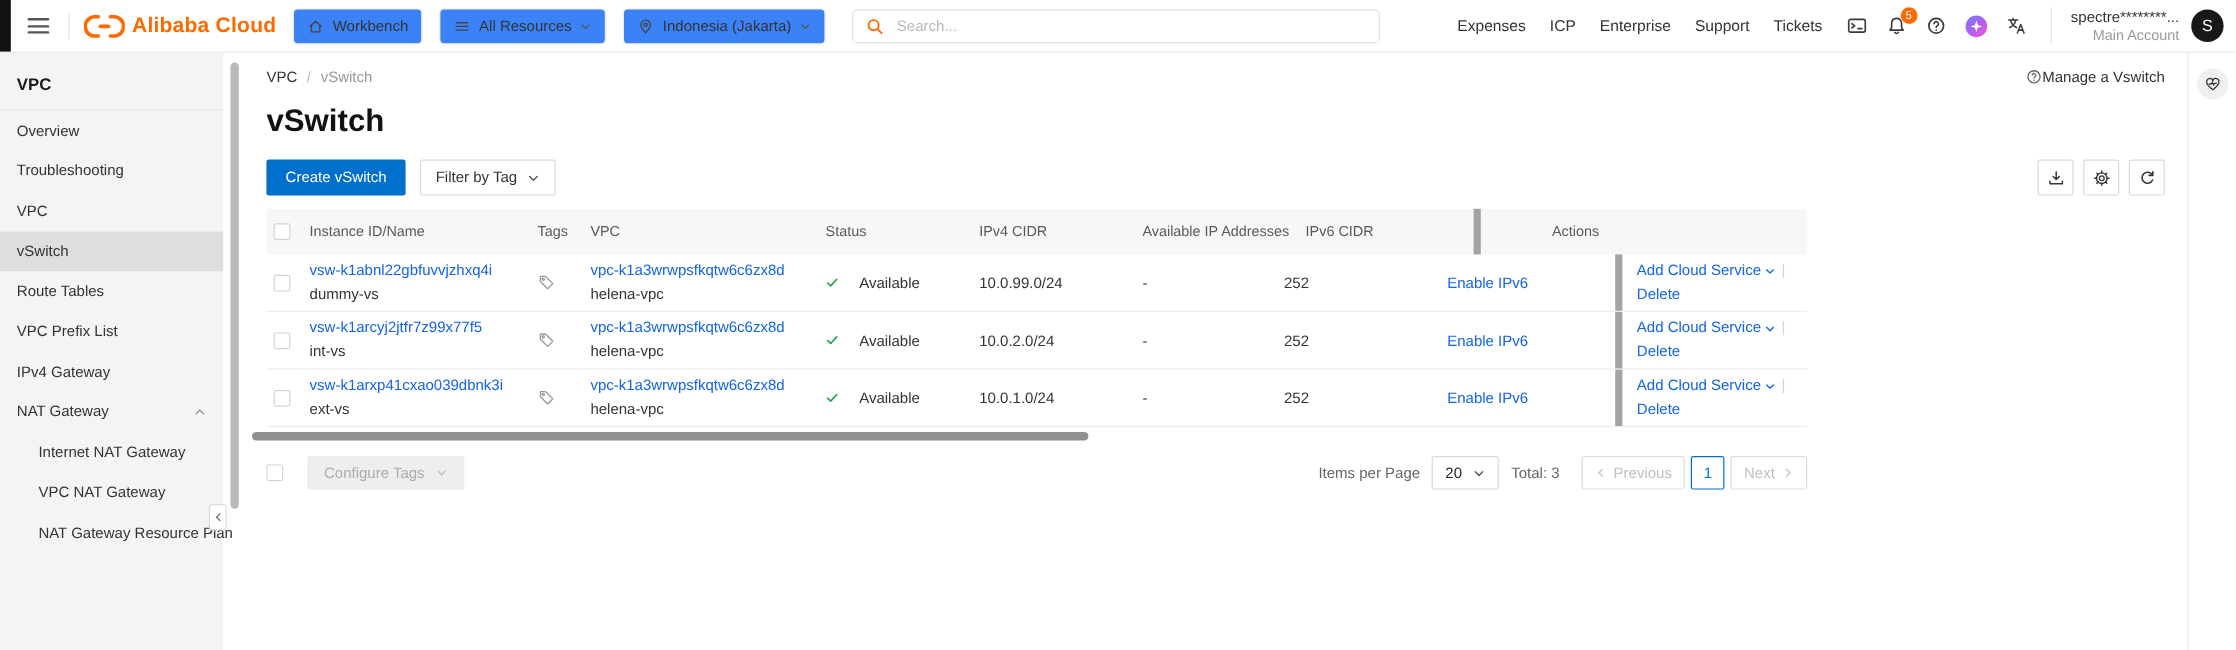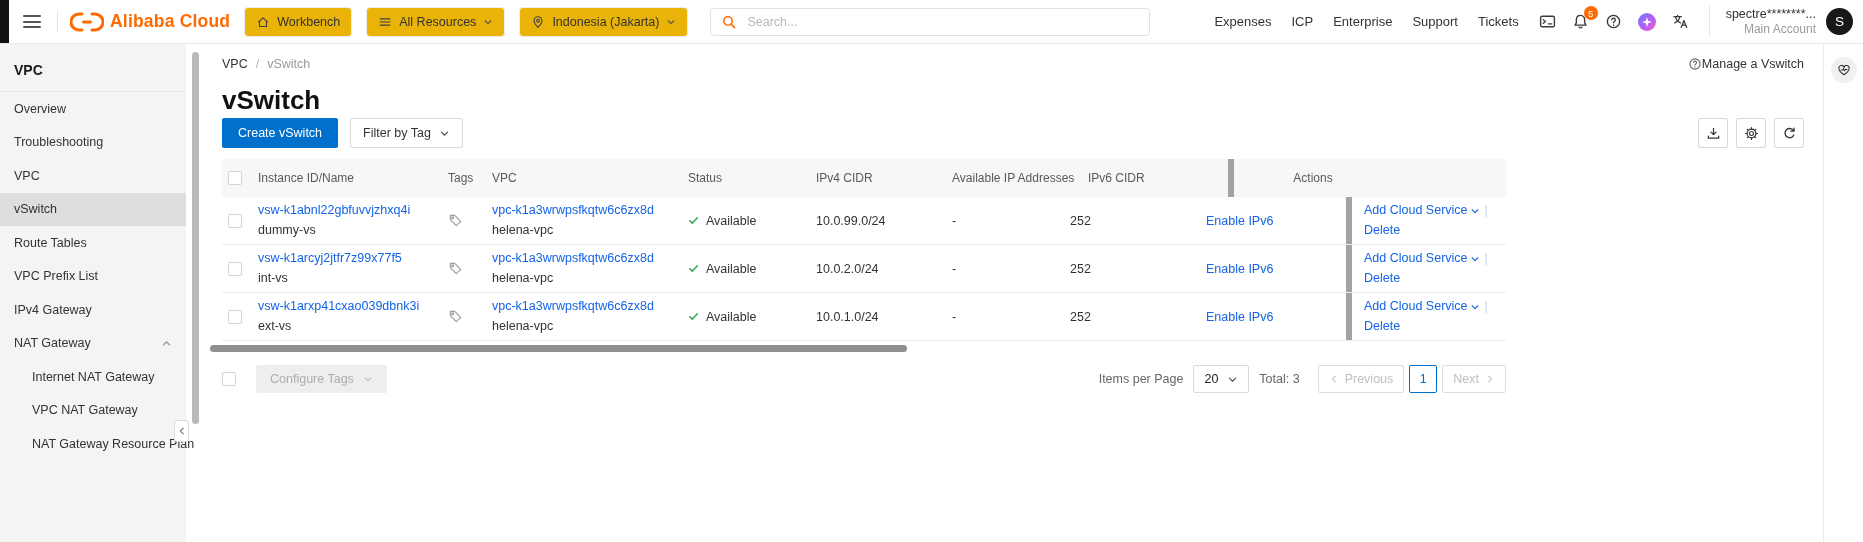--- a/index.html
+++ b/index.html
@@ -12,21 +12,21 @@
 
   
   .topnav { position:absolute; top:0; left:0; right:0; height:44px; background:#fff;
             border-bottom:1px solid #e8e8e8; display:flex; align-items:center; z-index:9; }
   .sliver { width:9px; align-self:stretch; background:#111; }
   .burger { margin:0 8px 0 10px; padding:4px; display:flex; flex-direction:column; gap:3.5px; cursor:pointer; }
   .burger i { width:18px; height:2px; background:#555; border-radius:1px; }
   .tn-div { width:1px; height:22px; background:#e3e3e3; margin:0 12px 0 4px; }
   .logo { display:flex; align-items:center; gap:6px; cursor:pointer; }
   .logo-text { color:#ff6a00; font-weight:bold; font-size:17.5px; letter-spacing:.2px; white-space:nowrap; }
-  .chip { display:flex; align-items:center; gap:7px; height:28px; padding:14px 11px; background:#eab308;
+  .chip { display:flex; align-items:center; gap:7px; height:28px; padding:14px 11px; background:#3b82f6;
           border:1px solid #ededf0; border-radius:4px; margin-left:14px; color:#333; cursor:pointer; white-space:nowrap; }
   .chip:first-of-type { margin-left:18px; }
   .tn-search { display:flex; align-items:center; gap:8px; width:440px; height:28px; border:1px solid #e2e2e5;
                border-radius:4px; margin-left:22px; padding:0 10px; }
   .tn-search input { border:0; outline:0; flex:1; font:inherit; color:#333; background:transparent; }
   .tn-search input::placeholder { color:#b8b8bc; }
   .tn-right { margin-left:auto; display:flex; align-items:center; gap:20px; padding-right:10px; font-size:13px; }
   .tn-link { cursor:pointer; white-space:nowrap; }
   .tn-icons { display:flex; align-items:center; gap:16px; }
   .ibtn { position:relative; display:flex; color:#3a3a3a; cursor:pointer; }
@@ -60,21 +60,21 @@
 
   
   .content { position:absolute; top:44px; left:200px; right:41px; bottom:0; background:#fff; padding:0 18px 0 22px; overflow:hidden; }
   .crumbs { margin-top:13px; display:flex; align-items:center; }
   .crumb-root { color:#333; }
   .crumb-sep { color:#b5b5b5; margin:0 8px; }
   .crumb-cur { color:#999; }
   .crumbs-right { margin-left:auto; display:flex; align-items:center; gap:0; color:#333; cursor:pointer; }
   .title { margin:14px 0 0; font-size:26px; font-weight:600; color:#111; }
 
-  .toolbar { margin-top:2px; display:flex; align-items:center; }
+  .toolbar { margin-top:17px; display:flex; align-items:center; }
   .btn-primary { height:30px; padding:0 16px; background:#0070cc; color:#fff; border:0; border-radius:2px;
                  font:inherit; font-size:12.5px; cursor:pointer; }
   .searchgrp { display:flex; align-items:stretch; height:30px; width:620px; border:1px solid #d9d9d9;
                border-radius:2px; margin-left:12px; background:#fff; }
   .fuzzy { display:flex; align-items:center; gap:7px; background:#f5f5f6; padding:0 11px;
            border-right:1px solid #d9d9d9; cursor:pointer; white-space:nowrap; }
   .tri { width:0; height:0; border-left:4px solid transparent; border-right:4px solid transparent; border-top:5px solid #555; }
   .searchgrp input { flex:1; border:0; outline:0; padding:0 10px; font:inherit; color:#333; }
   .searchgrp input::placeholder { color:#b8b8bc; }
   .sg-x { width:30px; display:flex; align-items:center; justify-content:center; color:#8a8a8a; cursor:pointer; }
@@ -94,21 +94,21 @@
   .c0 { width:36px; display:flex; align-items:center; padding-left:6px; }
   .c1 { width:190px; } .c2 { width:44px; } .c3 { width:196px; } .c4 { width:128px; }
   .c5 { width:136px; } .c6 { width:118px; } .c7 { width:136px; } .c8 { width:140px; }
   .c9 { width:160px; border-left:6px solid #a3a3a3; padding-left:12px; align-self:stretch;
         display:flex; flex-direction:column; justify-content:center; }
   .th.c9 { flex-direction:row; }
   .cb { width:14px; height:14px; border:1px solid #d4d4d6; border-radius:2px; background:#fff; cursor:pointer; }
   .link { color:#1464e6; cursor:pointer; text-decoration:none; }
   .cellstack { line-height:1.4; }
   .cellstack .sub { color:#333; margin-top:2px; }
-  .status { display:flex; align-items:center; gap:7px; }
+  .status { display:flex; align-items:center; gap:17px; }
   .act { line-height:1.55; }
   .actline { display:flex; align-items:center; gap:2px; }
   .pipe::before { content:"|"; color:#c5d5f0; margin-left:3px; }
   .wrap2 { line-height:1.35; }
 
   .hscroll { position:relative; height:7px; margin-top:4px; width:1284px; }
   .hthumb { position:absolute; left:-12px; top:0; width:697px; height:7px; border-radius:4px; background:#8f8f92; cursor:pointer; }
 
   
   .pager { margin-top:13px; display:flex; align-items:center; width:1284px; }

